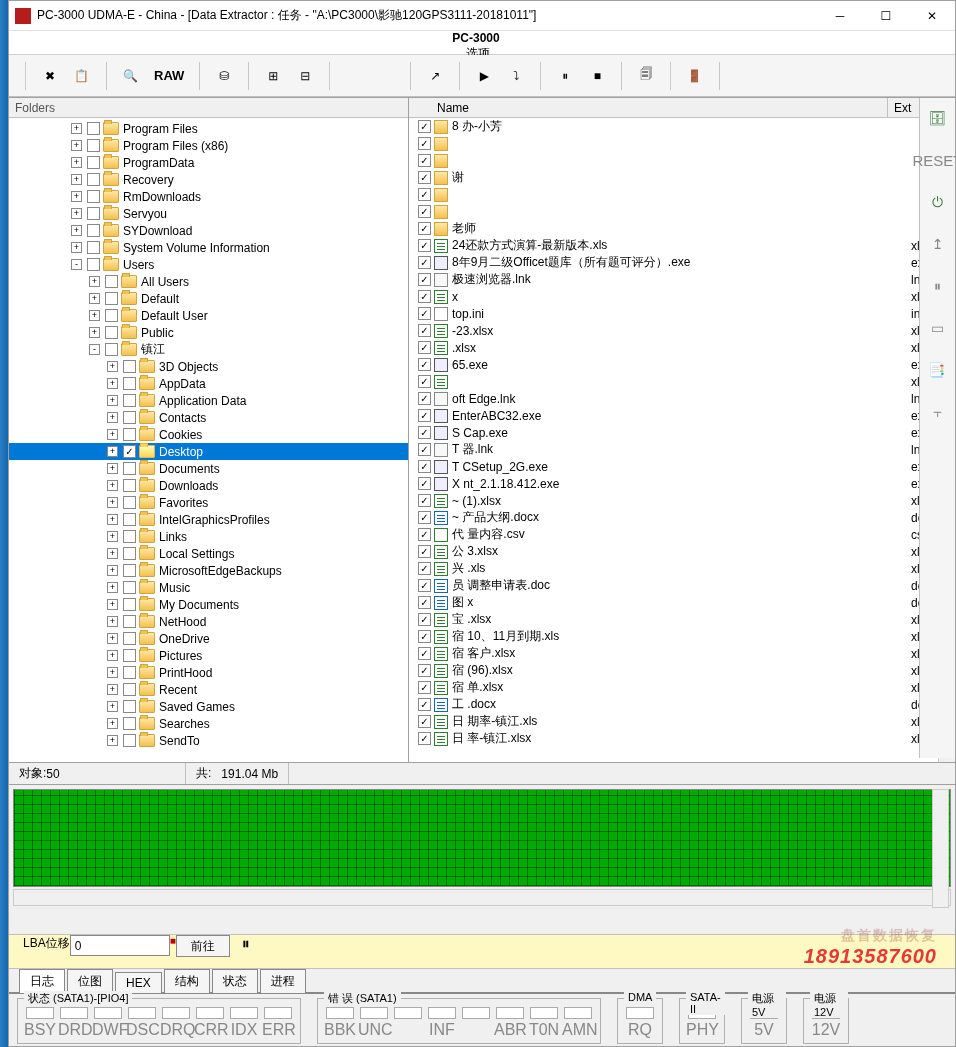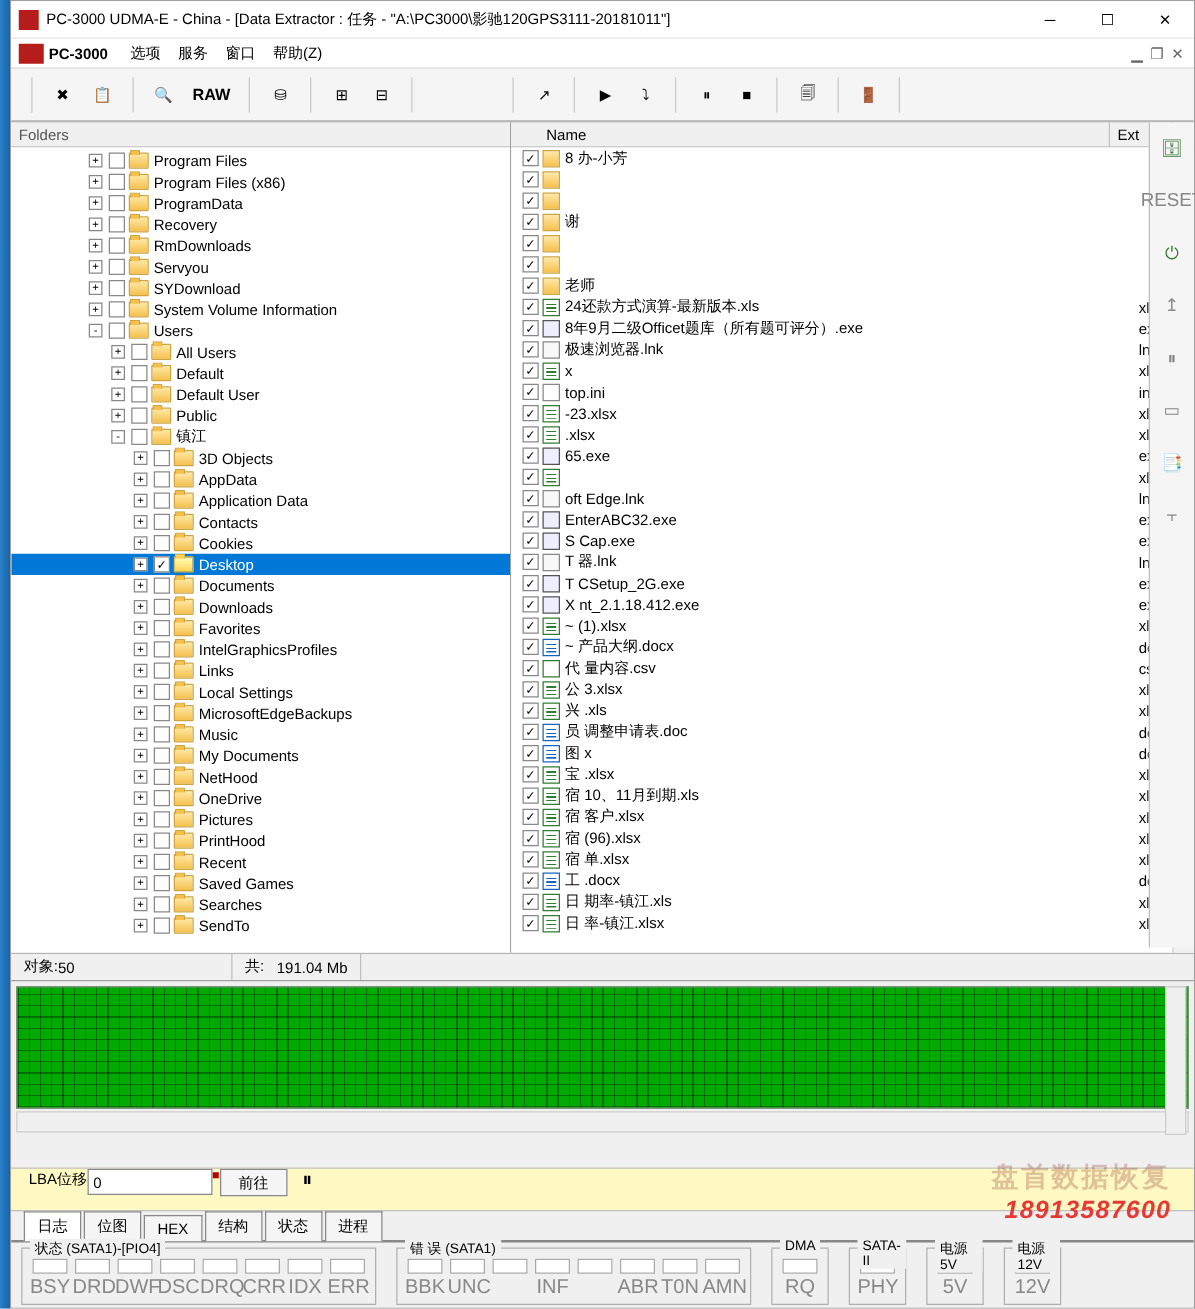--- a/index.html
+++ b/index.html
@@ -8,21 +8,21 @@
 .desktop-edge { position: absolute; left: 0; top: 0; width: 8px; height: 100%; background: linear-gradient(90deg, #2a7fc7, #1565a8); z-index: 0; }
 
 .window { position: absolute; left: 8px; top: 0; width: 948px; height: 1047px; background: #f0f0f0; border: 1px solid #9f9f9f; display: flex; flex-direction: column; }
 
 .titlebar { height: 30px; background: #fff; display: flex; align-items: center; padding-left: 6px; border-bottom: 1px solid #e0e0e0; }
 .titlebar .app-icon { width: 16px; height: 16px; background: #b71c1c; margin-right: 6px; }
 .titlebar .title { flex: 1; color: #000; }
 .titlebar .win-controls { display: flex; }
 .titlebar .win-controls div { width: 46px; height: 30px; display: flex; align-items: center; justify-content: center; }
 
-.menubar { height: 24px; background: #fff; display: flex; align-items: center; padding-left: 6px; border-bottom: 1px solid #d0d0d0; }
+.menubar { height: 24px; background: #fff; display: flex; align-items: center; padding-left: 6px; border-bottom: 1px solid #d0d0d0; flex-direction: column; }
 .menubar .menu-icon { width: 20px; height: 16px; background: #b71c1c; margin-right: 4px; display:inline-block;}
 .menubar .brand { font-weight: bold; margin-right: 18px; }
 .menubar .menu-item { margin-right: 14px; }
 .menubar .mdi-controls { margin-left: auto; display: flex; gap: 6px; padding-right: 8px; color: #666; font-size: 10px;}
 
 .toolbar { height: 42px; background: #f5f5f5; border-bottom: 1px solid #c0c0c0; display: flex; align-items: center; padding: 0 10px; gap: 4px; }
 .toolbar .sep { width: 1px; height: 28px; background: #c8c8c8; margin: 0 6px; }
 .toolbar .tbtn { width: 28px; height: 28px; display: flex; align-items: center; justify-content: center; border: 1px solid transparent; }
 .toolbar .raw { font-weight: bold; font-size: 13px; width: auto; padding: 0 4px;}
 
@@ -76,21 +76,21 @@
 
 .sector-map { height: 150px; background: #f0f0f0; border-top: 1px solid #a0a0a0; padding: 4px; position:relative;}
 .sector-grid { width: 100%; height: 98px; background: #0a0; background-image: repeating-linear-gradient(0deg, rgba(0,0,0,0.35) 0 1px, transparent 1px 9px), repeating-linear-gradient(90deg, rgba(0,0,0,0.35) 0 1px, transparent 1px 9px); border:1px solid #888;}
 .sector-scrollbar { height: 17px; background:#f0f0f0; border:1px solid #ccc; margin-top:2px;}
 
 .lba-bar { height: 34px; background: #fef9c3; border-top: 1px solid #c0c0c0; display: flex; padding: 0 14px; position:relative;}
 .lba-bar label { }
 .lba-input { width: 100px; height: 21px; border: 1px solid #888; padding: 0 4px; background:#fff;}
 .lba-btn { height: 22px; padding: 0 14px; border: 1px solid #888; background: #f5f5f5; }
 .watermark { position:absolute; right:18px; top:-8px; text-align:right; pointer-events:none;}
-.watermark .wm1 { color: rgba(120,0,0,0.22); font-size:22px; font-weight:bold; letter-spacing:2px;font-family:Liberation Serif, serif;}
+.watermark .wm1 { color: rgba(120,0,0,0.22); font-size:14px; font-weight:bold; letter-spacing:2px;font-family:Liberation Serif, serif;}
 .watermark .wm2 { color: #e53935; font-size:20px; font-weight:bold; font-style:italic; letter-spacing:1px;}
 
 .tab-bar { height: 24px; background: #f0f0f0; border-top: 1px solid #c0c0c0; display: flex; align-items: flex-end; padding-left: 10px; gap: 0; }
 .tab { padding: 3px 10px; border: 1px solid #888; border-bottom: none; background: #f5f5f5; margin-right: 2px; position:relative; top:1px;}
 .tab.active { background: #fff; }
 
 .bottom-status { border-top: 2px solid #888; background: #f0f0f0; padding: 4px 8px 2px; }
 .bottom-status .group-row { display: flex; gap: 16px; }
 .bottom-status .group { border: 1px solid #b0b0b0; padding: 8px 6px 4px; position: relative; display: flex; gap: 2px; }
 .bottom-status .group-label { position: absolute; top: -8px; left: 6px; background: #f0f0f0; padding: 0 4px; font-size: 11px; }

